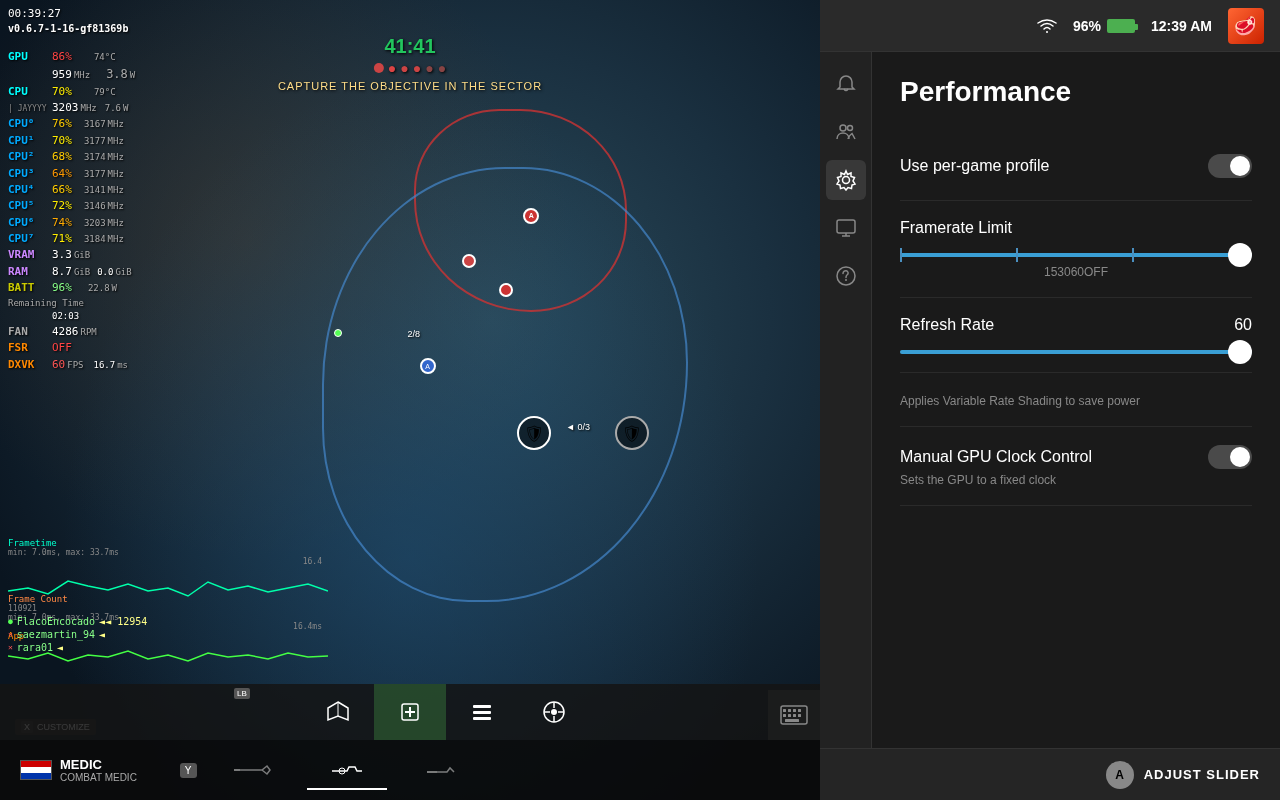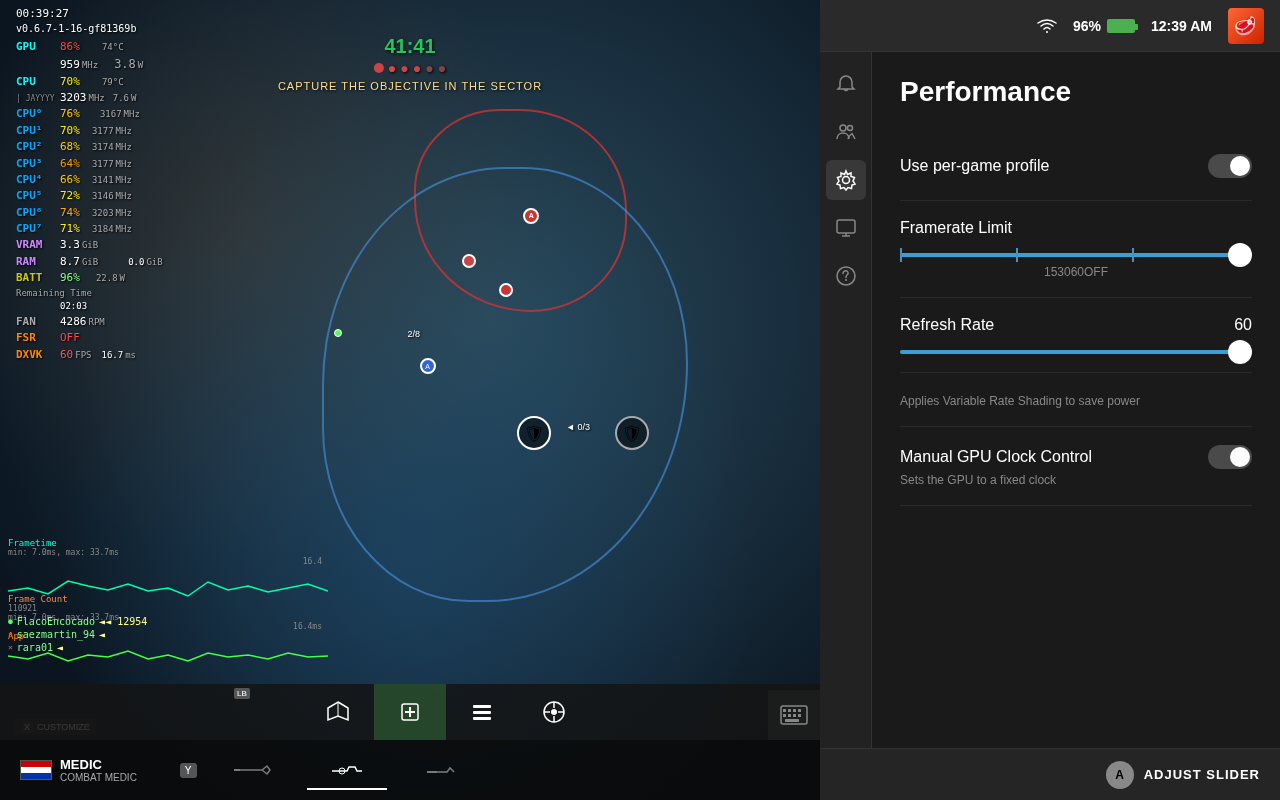--- a/index.html
+++ b/index.html
@@ -35,21 +35,21 @@
       inset: 0;
       background:
         radial-gradient(ellipse at 50% 70%, rgba(30,80,120,0.5) 0%, transparent 60%),
         radial-gradient(ellipse at 30% 30%, rgba(80,60,40,0.4) 0%, transparent 40%);
     }
 
     
     .hud-stats {
       position: absolute;
       top: 0;
-      left: 8px;
+      left: 0;
       padding: 6px 8px;
       font-family: monospace;
       font-size: 11px;
       line-height: 1.4;
       color: #fff;
       text-shadow: 1px 1px 2px #000;
     }
 
     .stat-line { display: flex; align-items: baseline; gap: 2px; margin-bottom: 1px; }
     .stat-label { color: #00ffff; font-weight: bold; min-width: 42px; }
@@ -61,21 +61,21 @@
     .stat-label.batt { color: #cccc00; }
     .stat-label.fan { color: #aaaaaa; }
     .stat-label.fsr { color: #ff8800; }
     .stat-label.dxvk { color: #ff8800; }
     .stat-value { color: #ffaa00; }
     .stat-value.red { color: #ff4444; }
     .stat-value.white { color: #fff; }
     .stat-unit { color: #aaa; font-size: 9px; }
 
     .timer-line { color: #fff; font-size: 11px; margin-bottom: 1px; }
-    .version-line { color: #fff; font-size: 10px; margin-bottom: 3px; }
+    .version-line { color: #fff; font-size: 10px; margin-bottom: 13px; font-weight: bold; }
 
     
     .top-hud {
       position: absolute;
       top: 35px;
       left: 50%;
       transform: translateX(-50%);
       text-align: center;
       color: #fff;
       text-shadow: 1px 1px 3px #000;
@@ -550,21 +550,21 @@
       <span style="color:#888;font-size:8px;min-width:42px">| JAYYYY</span>
       <span class="stat-value white">3203</span>
       <span class="stat-unit">MHz</span>
       <span style="margin-left:6px;color:#aaa;font-size:9px">7.6</span>
       <span class="stat-unit">W</span>
     </div>
 
     <div class="stat-line">
       <span class="stat-label cpu-core">CPU⁰</span>
       <span class="stat-value" style="color:#ffcc00">76%</span>
-      <span style="color:#aaa;margin-left:18px;font-size:9px">3167</span>
+      <span style="color:#aaa;margin-left:10px;font-size:9px">3167</span>
       <span class="stat-unit">MHz</span>
     </div>
     <div class="stat-line">
       <span class="stat-label cpu-core">CPU¹</span>
       <span class="stat-value" style="color:#ffee00">70%</span>
       <span style="color:#aaa;margin-left:10px;font-size:9px">3177</span>
       <span class="stat-unit">MHz</span>
     </div>
     <div class="stat-line">
       <span class="stat-label cpu-core">CPU²</span>
@@ -605,21 +605,21 @@
 
     <div class="stat-line">
       <span class="stat-label vram">VRAM</span>
       <span class="stat-value white">3.3</span>
       <span class="stat-unit">GiB</span>
     </div>
     <div class="stat-line">
       <span class="stat-label ram">RAM</span>
       <span class="stat-value white">8.7</span>
       <span class="stat-unit">GiB</span>
-      <span style="margin-left:28px;color:#fff;font-size:9px">0.0</span>
+      <span style="margin-left:5px;color:#fff;font-size:9px">0.0</span>
       <span class="stat-unit">GiB</span>
     </div>
 
     <div class="stat-line">
       <span class="stat-label batt">BATT</span>
       <span class="stat-value" style="color:#88ff88">96%</span>
       <span style="margin-left:14px;color:#aaa;font-size:9px">22.8</span>
       <span class="stat-unit">W</span>
     </div>
     <div class="stat-line">

